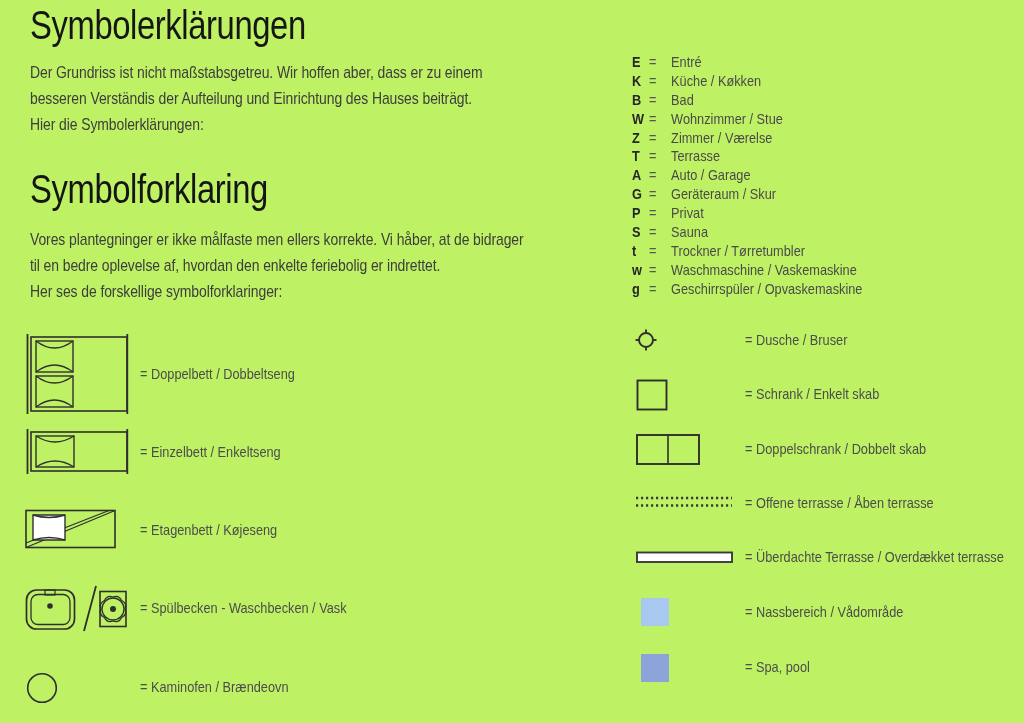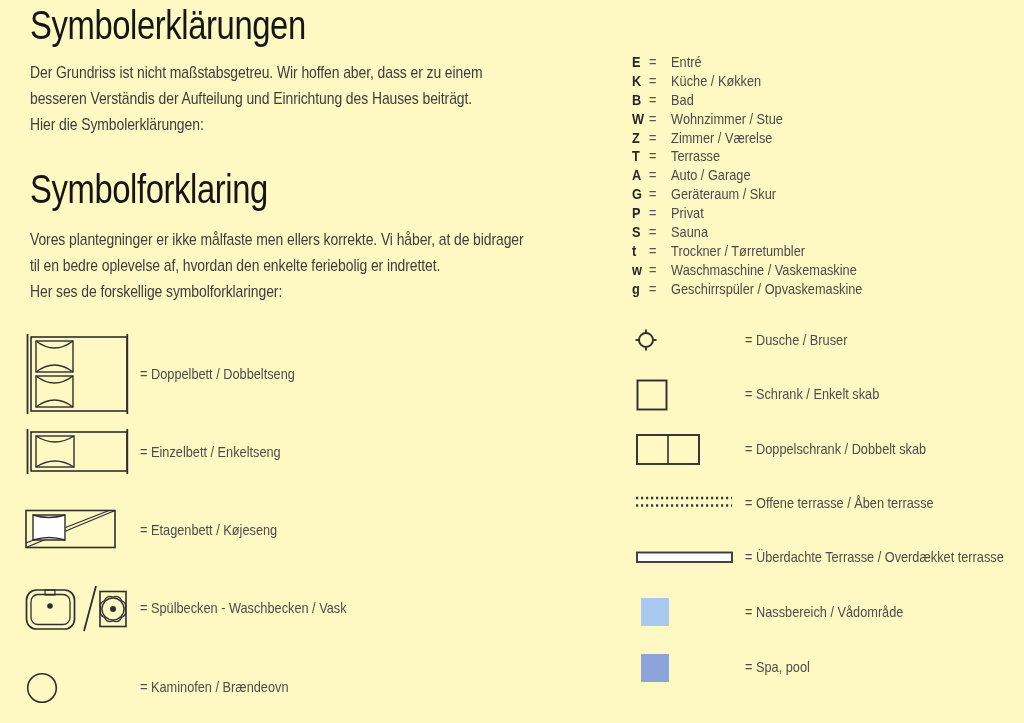--- a/index.html
+++ b/index.html
@@ -1,17 +1,17 @@
 <!DOCTYPE html>
 <html><head>
 <meta charset="utf-8">
 <style>
   html,body{margin:0;padding:0;background:#ffffff;}
   #page{
-    position:relative;width:1024px;height:723px;background:#fef9c3;overflow:hidden;
+    position:relative;width:1024px;height:723px;background:#bef264;overflow:hidden;
     font-family:"Liberation Sans","DejaVu Sans",sans-serif;color:#2f2f2f;
   }
   .abs{position:absolute;}
   .cond{transform:scaleX(0.82);transform-origin:0 0;}
   .cond-h{transform:scaleX(0.80);transform-origin:0 0;}
   h1.title{
     margin:0;font-size:41px;font-weight:400;letter-spacing:-0.5px;color:#151515;
     white-space:nowrap;
   }
   .para{

